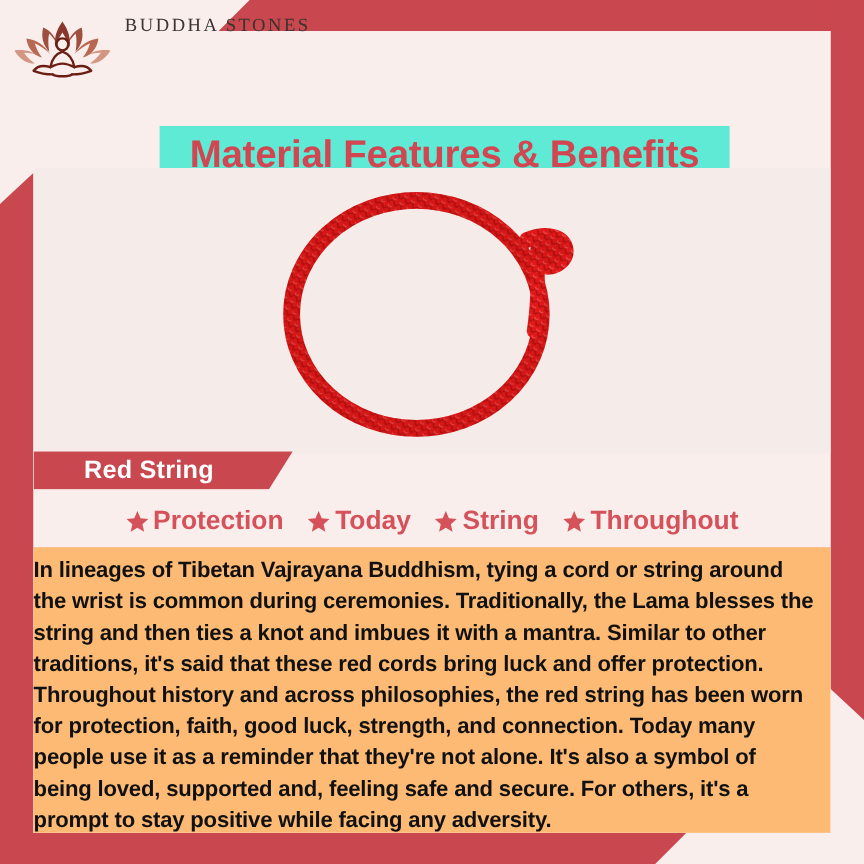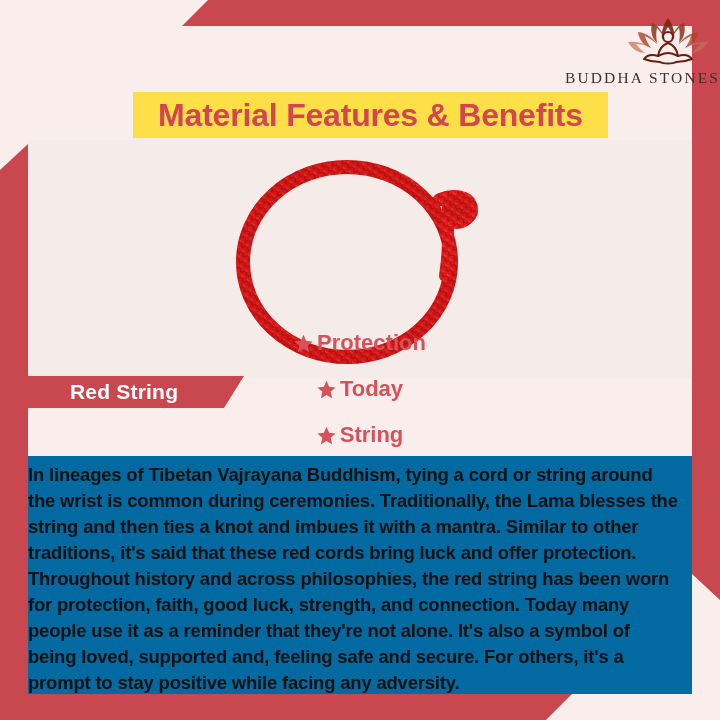--- a/index.html
+++ b/index.html
@@ -52,40 +52,40 @@
     clip-path: polygon(0 26px, 28px 0, 28px 576px, 0 576px);
   }
 
   
   .logo-area {
     position: absolute;
     top: 12px; left: 0;
     width: 720px;
     height: 80px;
     display: flex;
-    flex-direction: column;
-    align-items: flex-end;
+    flex-direction: row;
+    align-items: flex-start;
     justify-content: flex-start;
   }
   .logo-mark { width: 104px; height: 56px; display: block; }
   .logo-text {
     margin-top: 1px;
     font-family: "Liberation Serif", serif;
     font-size: 15.5px;
     letter-spacing: 2.1px;
     color: #3a3330;
     font-weight: 400;
   }
 
   
   .title-band {
     position: absolute;
-    top: 92px; left: 133px;
+    top: 105px; left: 133px;
     width: 475px; height: 46px;
-    background: #fde047;
+    background: #5eead4;
     display: flex;
     align-items: center;
     justify-content: center;
   }
   .title-text {
     font-size: 32px;
     font-weight: bold;
     color: #d14650;
     letter-spacing: -0.2px;
     white-space: nowrap;
@@ -126,27 +126,26 @@
     color: #ffffff;
     font-size: 21px;
     font-weight: bold;
     margin-left: 42px;
     letter-spacing: 0.2px;
   }
 
   
   .keywords {
     position: absolute;
-    top: 392px; left: 28px;
+    top: 414px; left: 28px;
     width: 664px; height: 40px;
     display: flex;
     align-items: center;
     justify-content: center;
     gap: 20px;
-    flex-direction: column;
   }
   .kw {
     display: flex;
     align-items: center;
     gap: 4px;
     color: #d5525a;
     font-size: 22px;
     font-weight: bold;
     white-space: nowrap;
   }
@@ -155,21 +154,21 @@
     width: 19px; height: 19px;
     color: #d5525a;
     flex: 0 0 auto;
   }
 
   
   .body-panel {
     position: absolute;
     top: 456px; left: 28px;
     width: 664px; height: 238px;
-    background: #0369a1;
+    background: #fdba74;
     box-sizing: border-box;
     padding: 6px 14px 0 0;
   }
   .body-text {
     font-size: 18.4px;
     line-height: 26px;
     color: #111111;
     font-weight: bold;
     letter-spacing: -0.15px;
     margin: 0;
@@ -256,21 +255,21 @@
         <polygon points="12,1 15.3,8.6 23.5,9.4 17.3,14.9 19.1,23 12,18.8 4.9,23 6.7,14.9 0.5,9.4 8.7,8.6" fill="currentColor"></polygon>
       </svg>
       <span>String</span>
     </div>
 
 
     <div class="kw">
       <svg class="star" viewBox="0 0 24 24">
         <polygon points="12,1 15.3,8.6 23.5,9.4 17.3,14.9 19.1,23 12,18.8 4.9,23 6.7,14.9 0.5,9.4 8.7,8.6" fill="currentColor"></polygon>
       </svg>
-      <span>Vajrayana</span>
+      <span>Throughout</span>
     </div>
 
   </div>
 
   <div class="body-panel">
     <p class="body-text">In lineages of Tibetan Vajrayana Buddhism, tying a cord or string around the wrist is common during ceremonies. Traditionally, the Lama blesses the string and then ties a knot and imbues it with a mantra. Similar to other traditions, it's said that these red cords bring luck and offer protection. Throughout history and across philosophies, the red string has been worn for protection, faith, good luck, strength, and connection. Today many people use it as a reminder that they're not alone. It's also a symbol of being loved, supported and, feeling safe and secure. For others, it's a prompt to stay positive while facing any adversity.</p>
   </div>
 
 </div>
 

